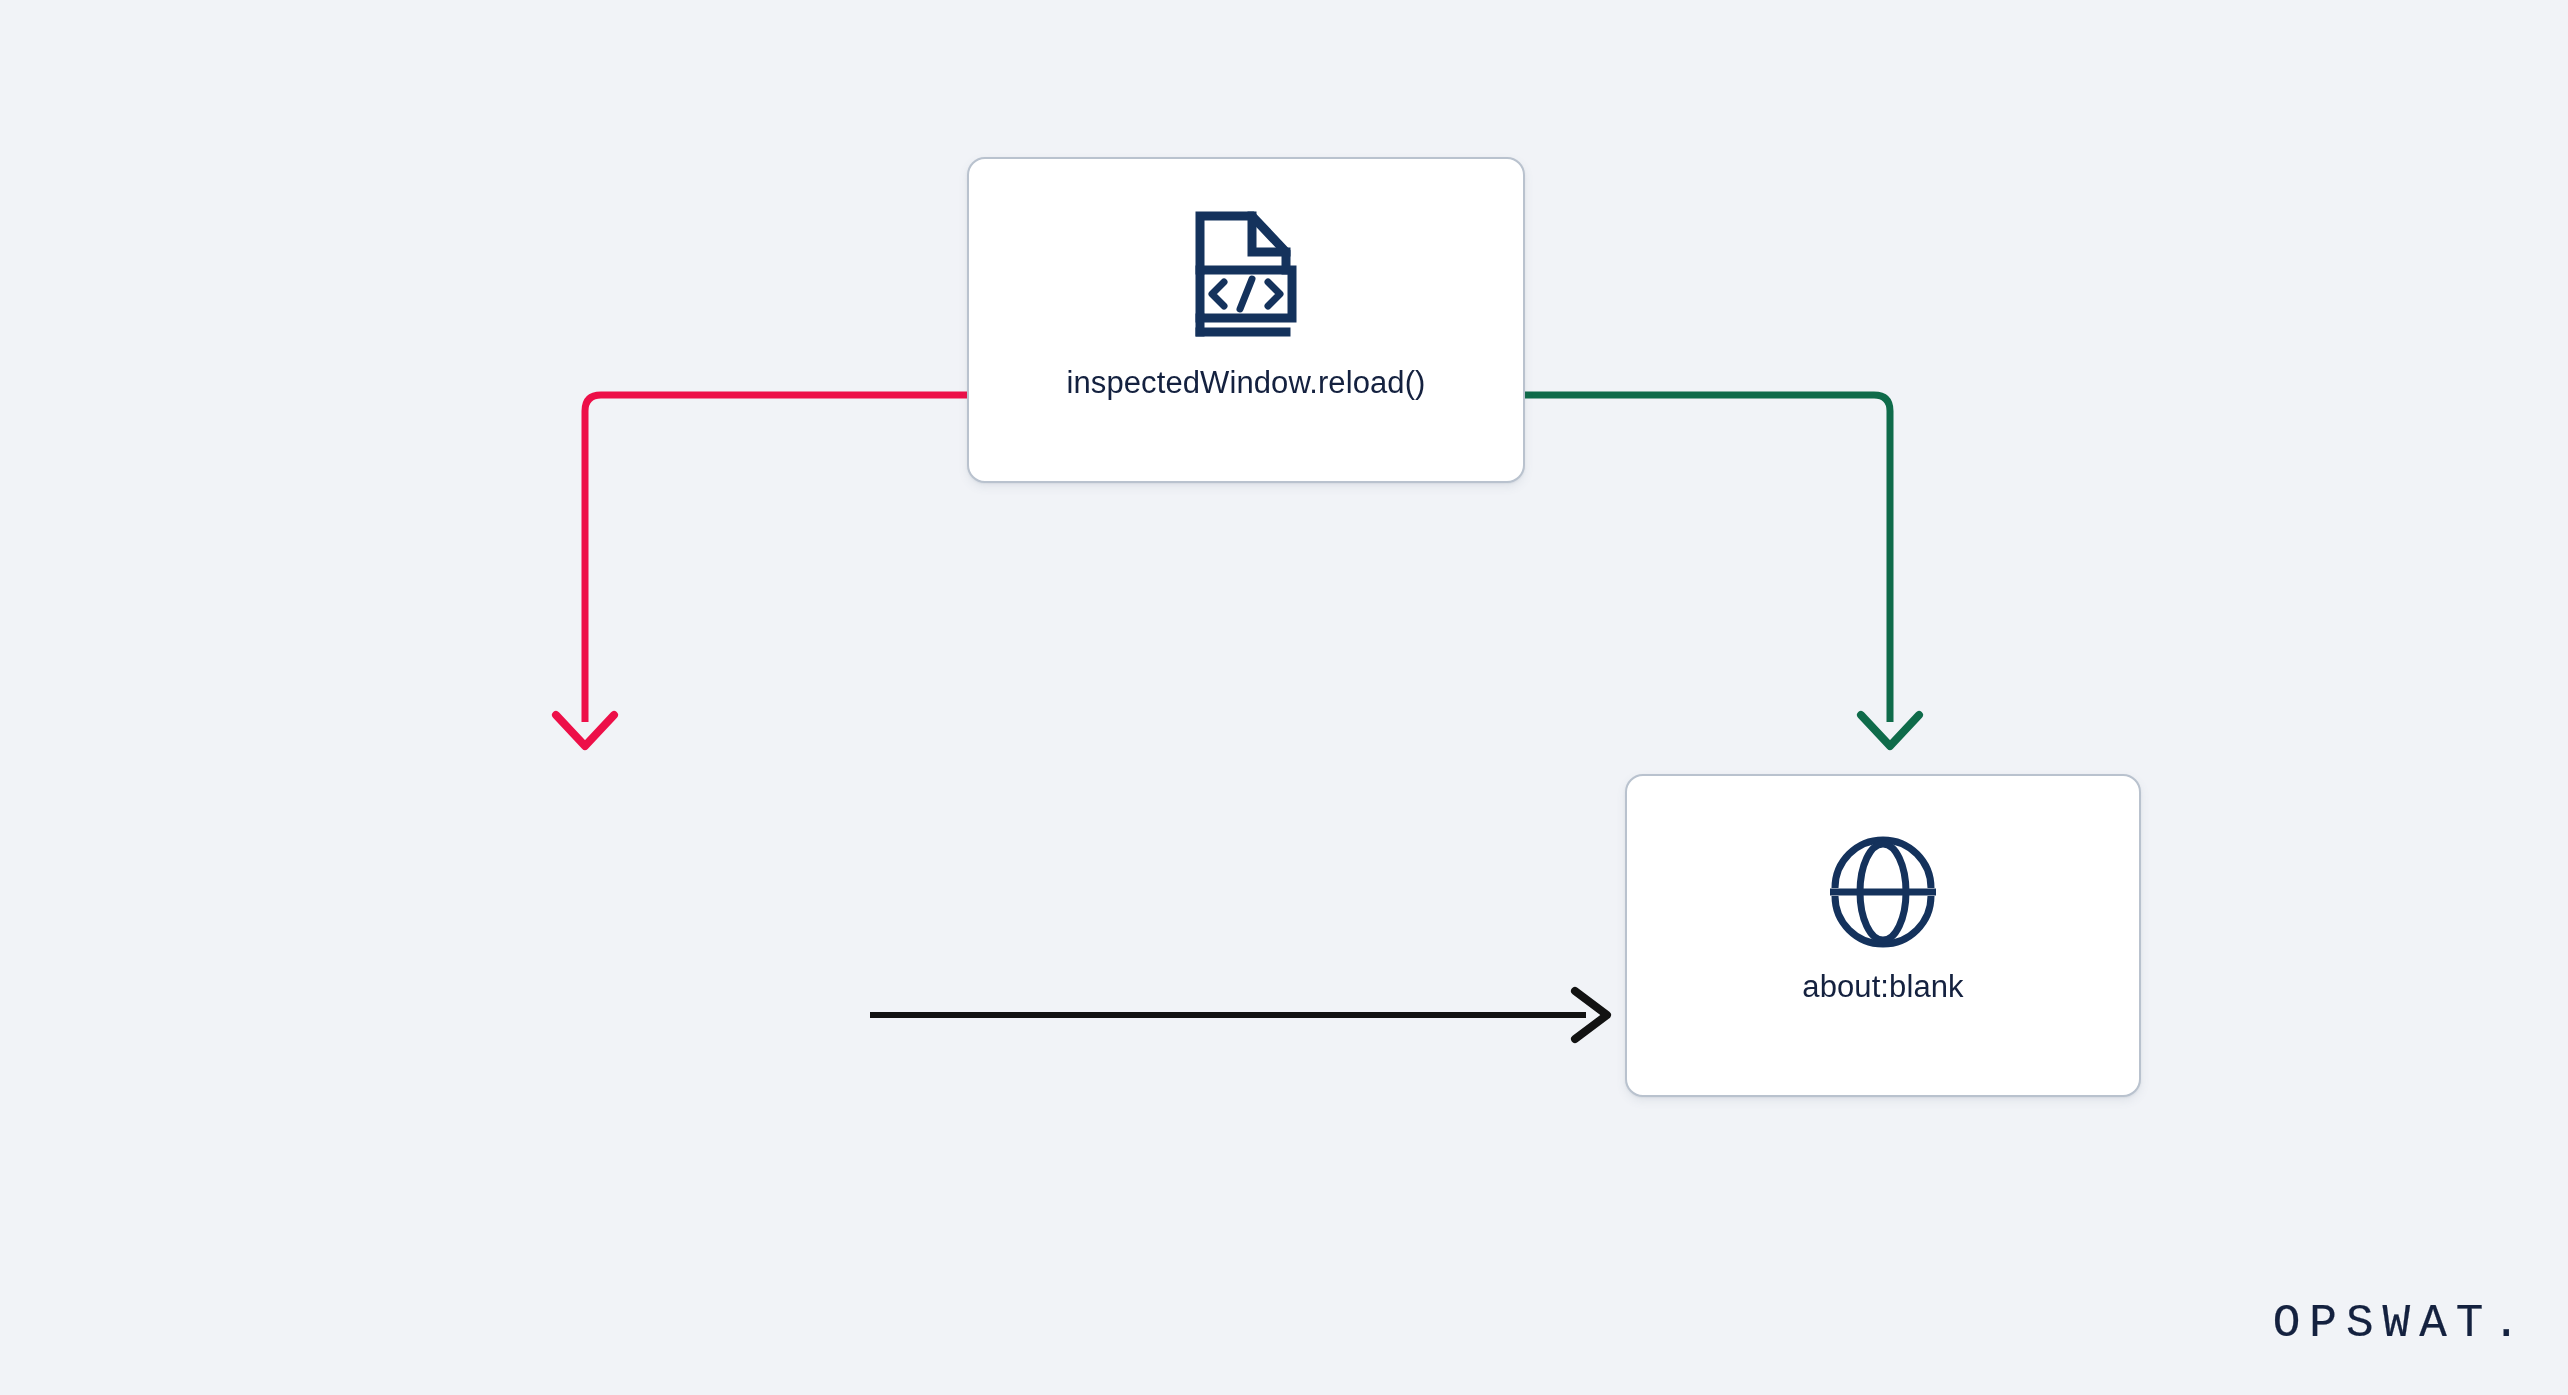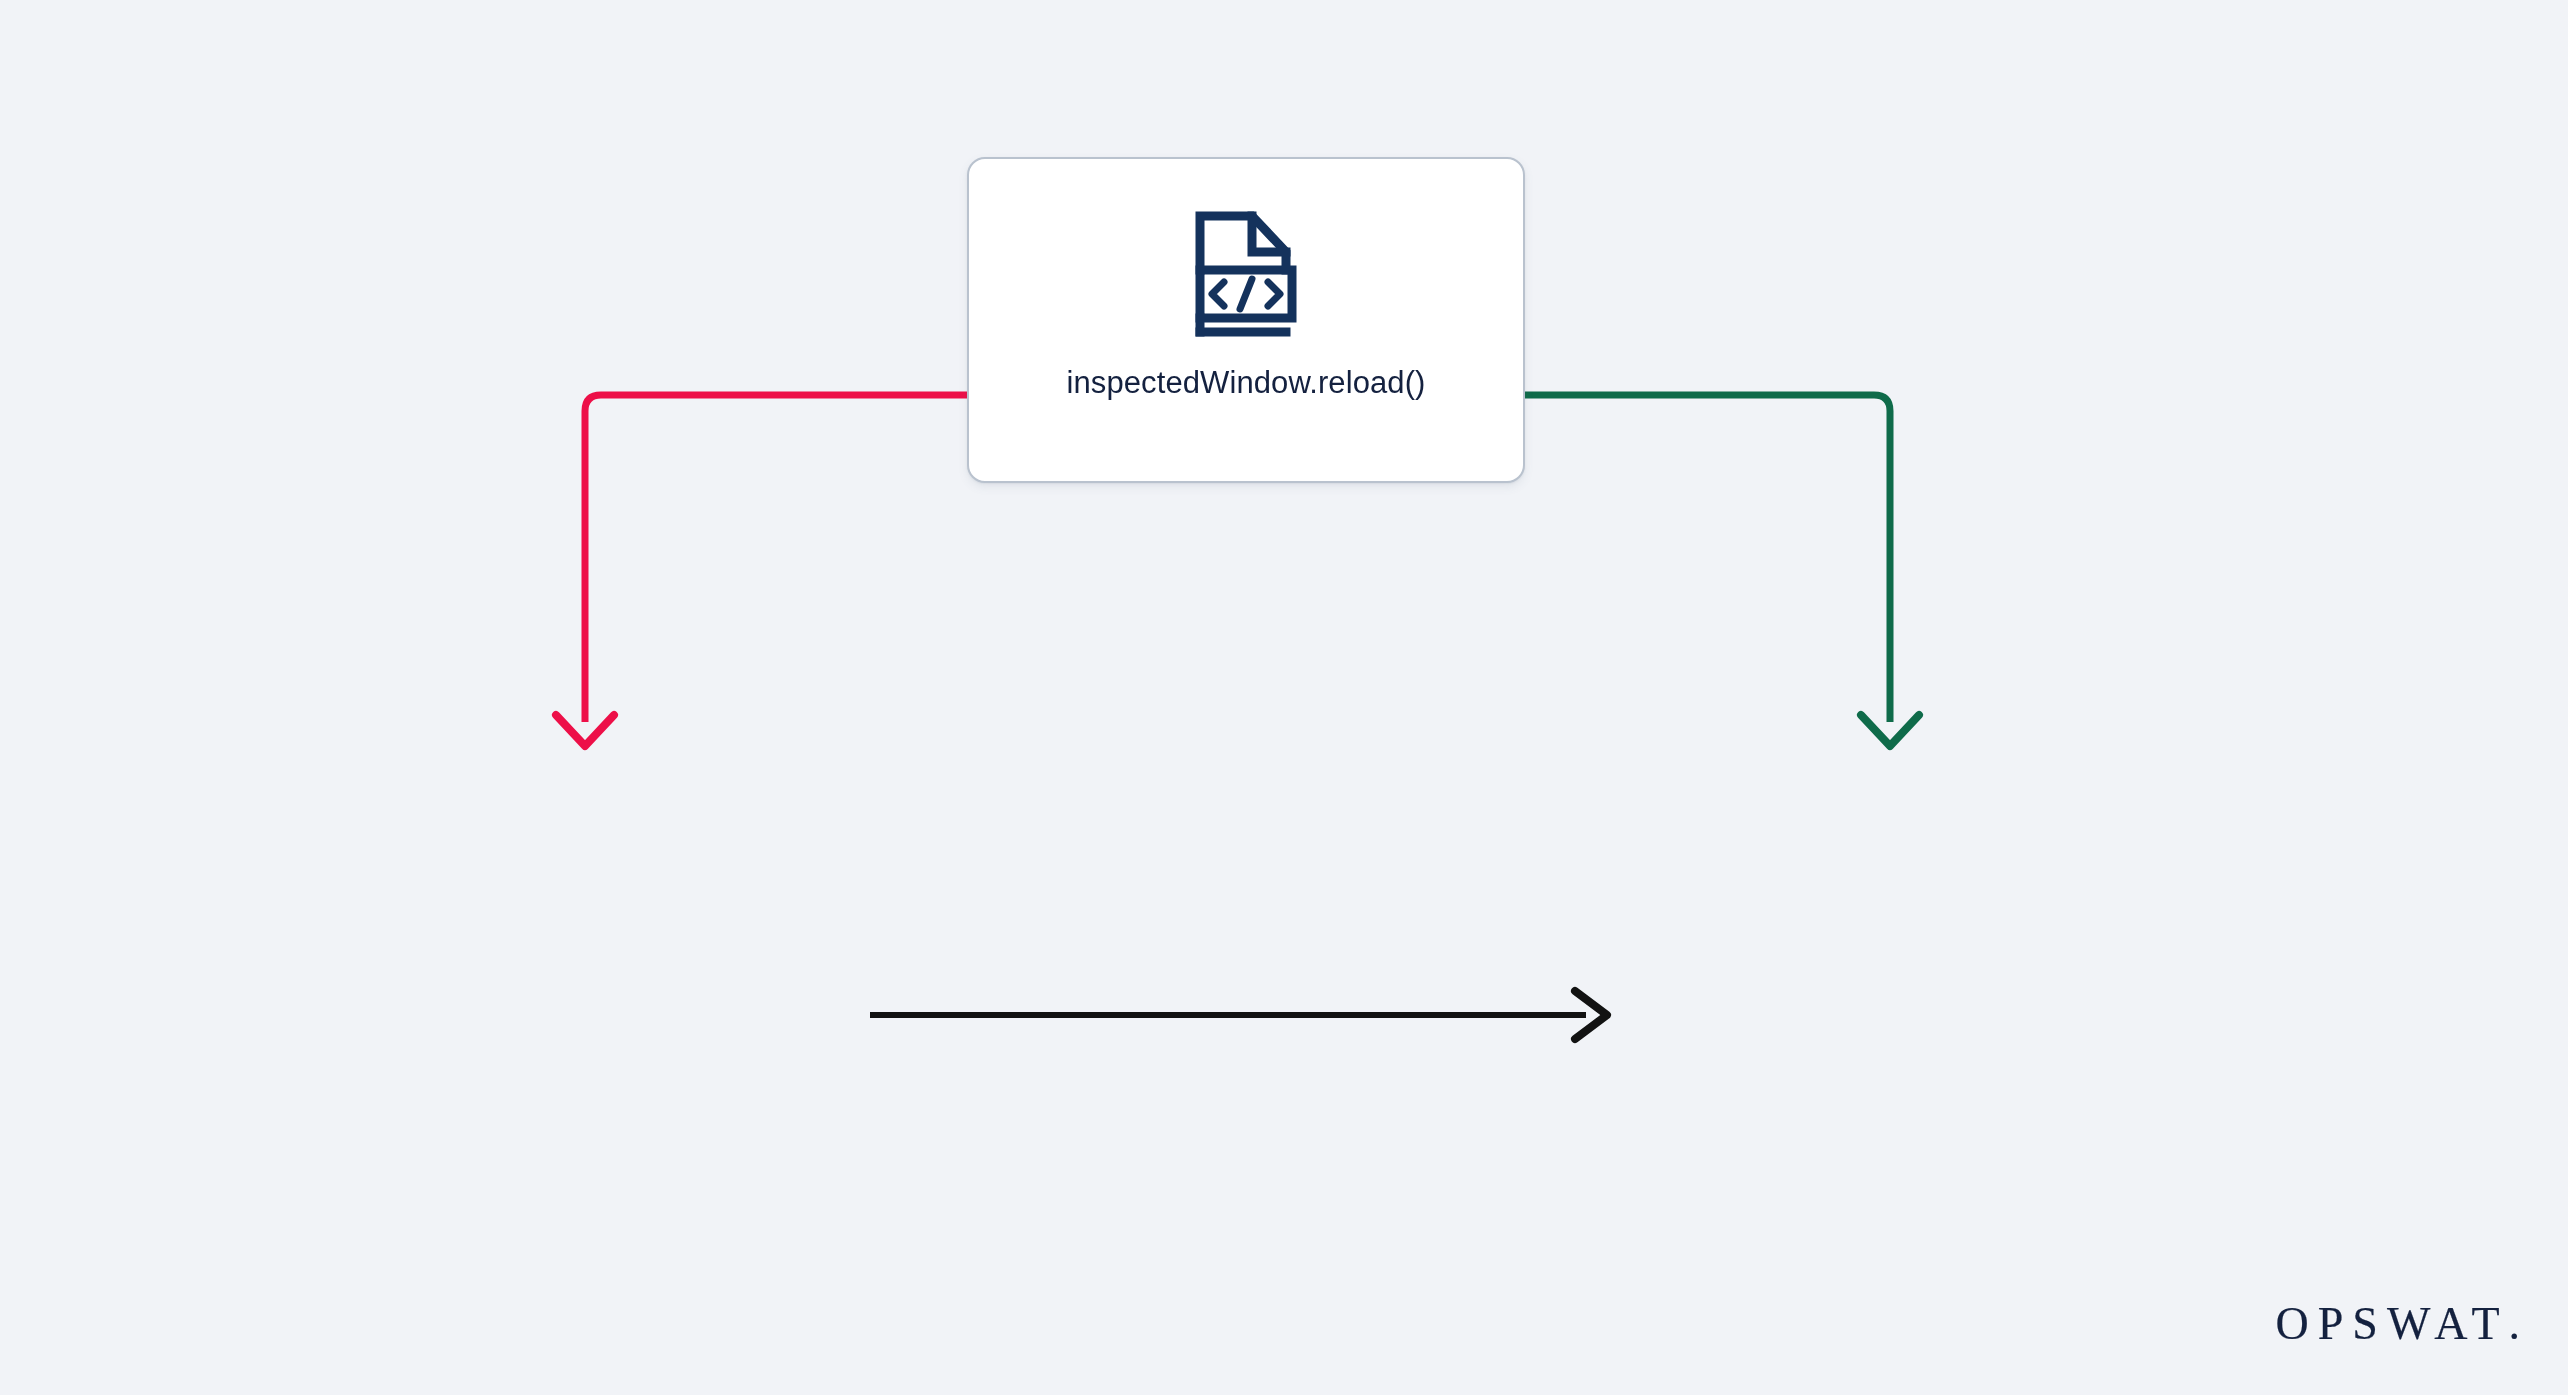--- a/index.html
+++ b/index.html
@@ -85,21 +85,21 @@
   
   #brand {
     position: absolute;
     right: 48px;
     bottom: 48px;
     color: #14213f;
     font-size: 46px;
     font-weight: 400;
     letter-spacing: 9px;
     line-height: 1;
-    font-family: Liberation Serif, serif;
+    font-family: Liberation Mono, monospace;
     -webkit-text-stroke: 0.2px #14213f;
     z-index: 4;
   }
   #brand .dot { letter-spacing: 0; }
 </style>
 </head>
 <body>
 
 <div id="canvas">
 
@@ -139,16 +139,29 @@
           <path d="M 34 74 L 22 86 L 34 98"></path>
           <path d="M 78 74 L 90 86 L 78 98"></path>
           <path d="M 62 71 L 50 101"></path>
         </g>
       </svg>
     </span>
     <span class="node-label">inspectedWindow.reload()</span>
   </div>
 
 
+  <div class="node" id="node-blank">
+    <span class="node-icon">
+      <svg width="112" height="112" viewBox="0 0 112 112" aria-hidden="true">
+        <g fill="none" stroke="#14325c" stroke-width="7" stroke-linecap="butt">
+          <path d="M 8 52 A 48 48 0 0 1 104 52"></path>
+          <path d="M 104 60 A 48 48 0 0 1 8 60"></path>
+          <ellipse cx="56" cy="56" rx="23" ry="48"></ellipse>
+          <path d="M 3 56 L 109 56"></path>
+        </g>
+      </svg>
+    </span>
+    <span class="node-label">about:blank</span>
+  </div>
 
   <div id="brand"><span>OPSWAT</span><span class="dot">.</span></div>
 
 </div>
 
 </body></html>

